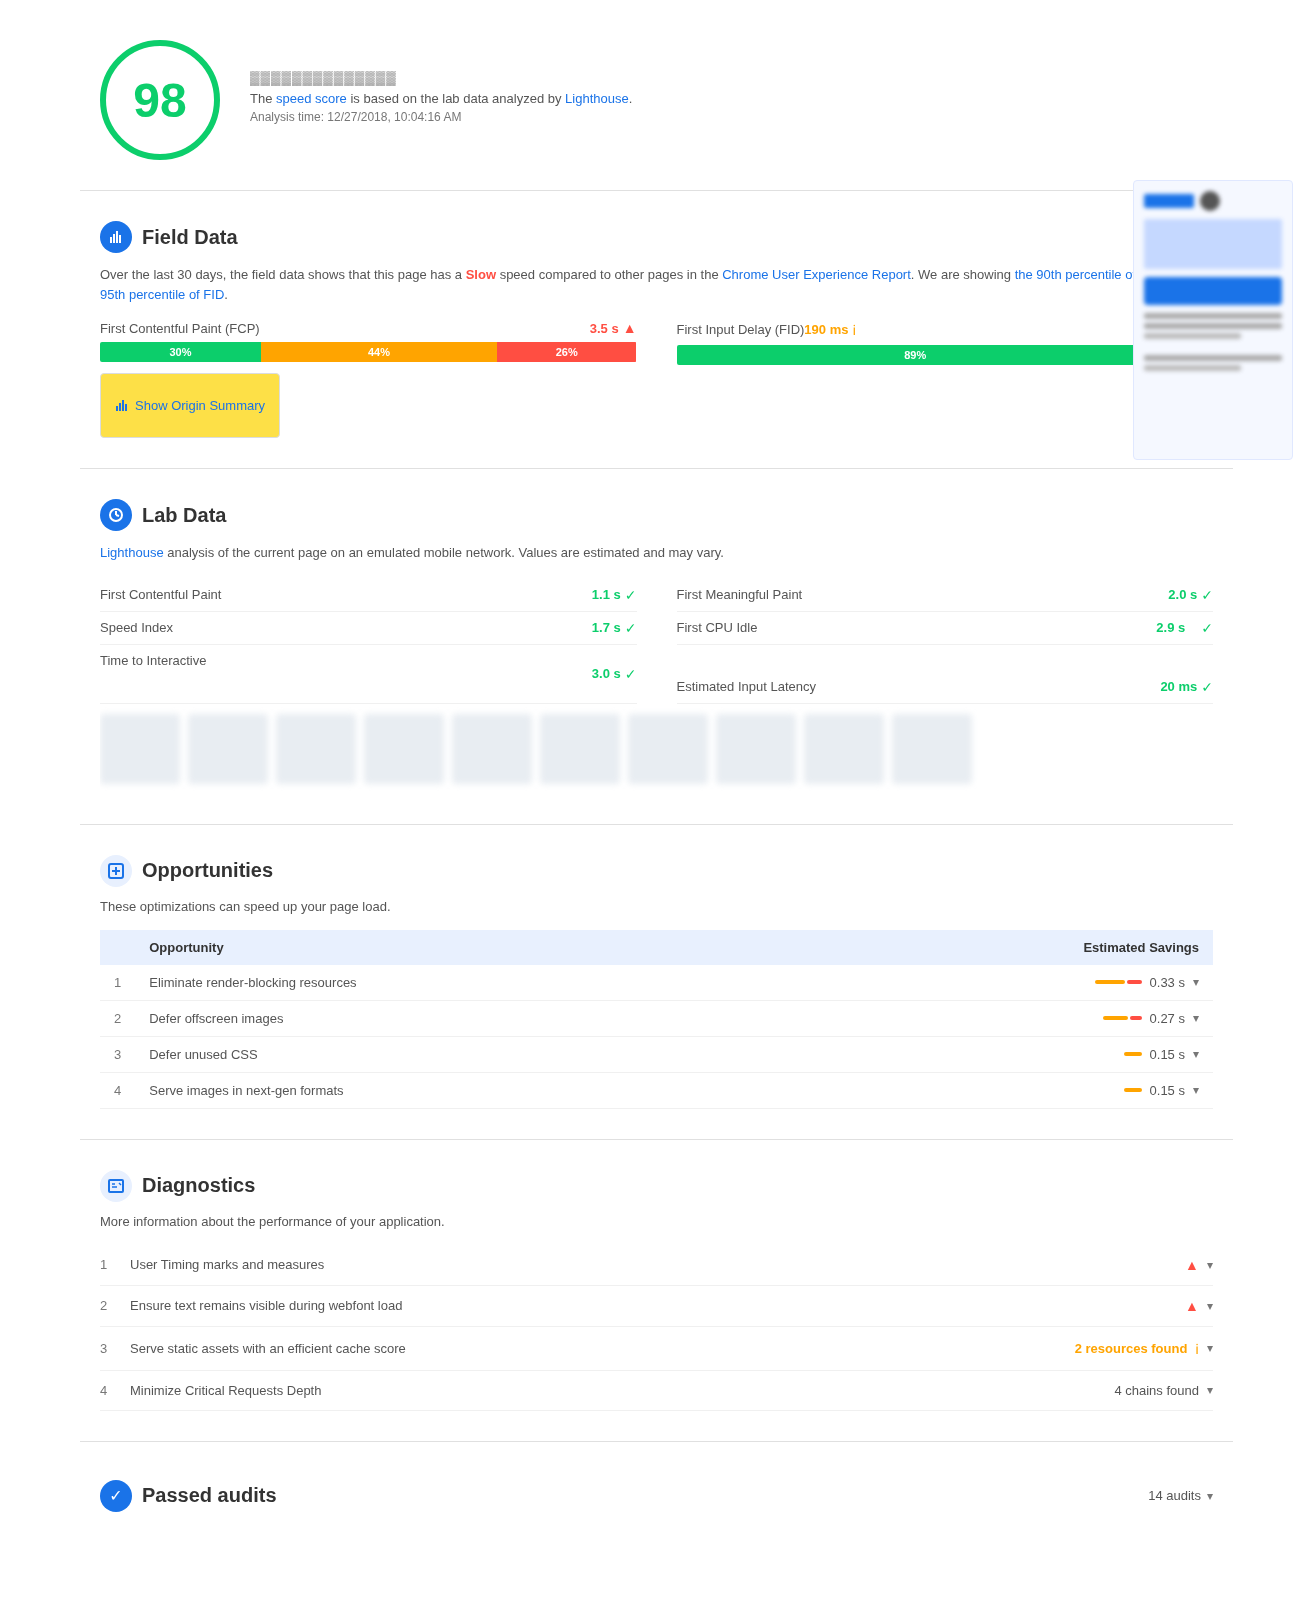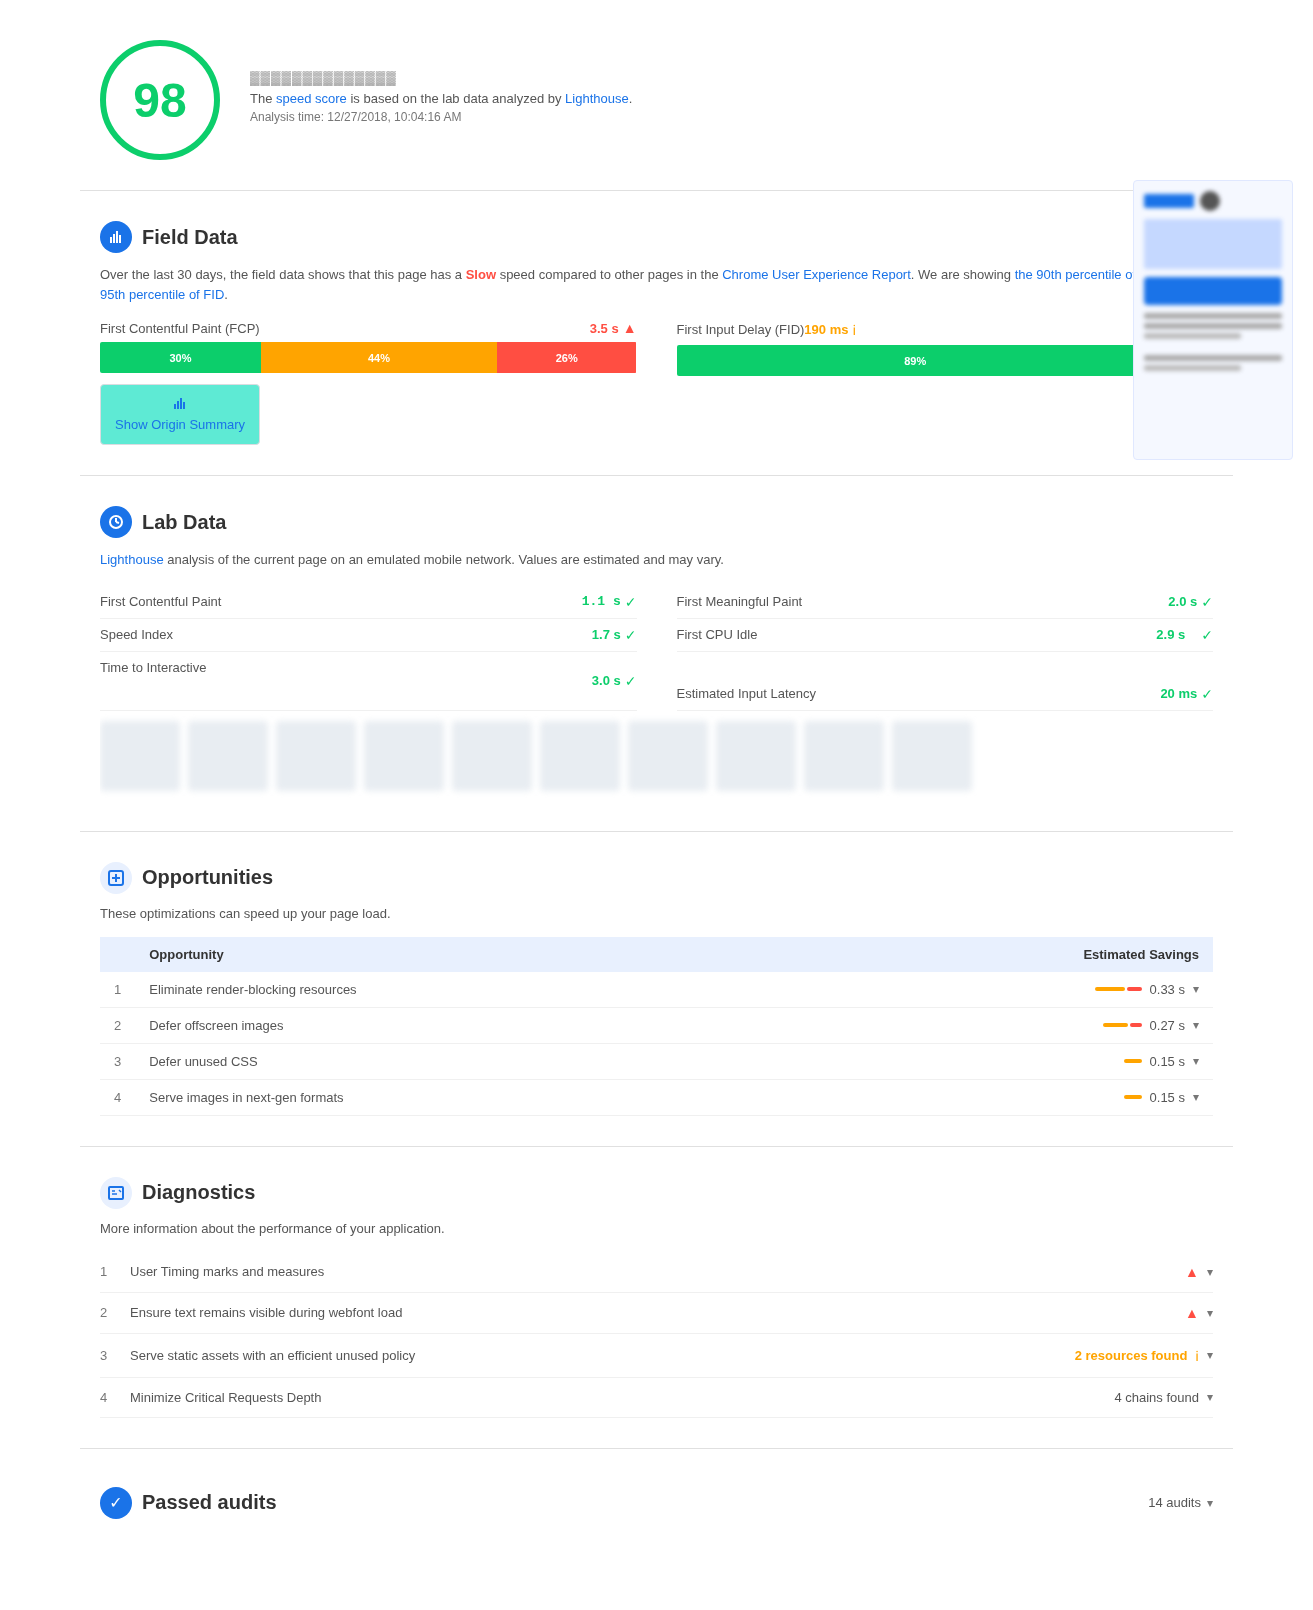--- a/index.html
+++ b/index.html
@@ -25,27 +25,27 @@
 
     
     .section { padding: 20px 60px; }
     .section-header { display: flex; align-items: center; gap: 10px; margin-bottom: 12px; }
     .section-icon { width: 32px; height: 32px; border-radius: 50%; display: flex; align-items: center; justify-content: center; font-size: 16px; flex-shrink: 0; }
     .icon-blue { background: #1a73e8; color: white; }
     .section-title { font-size: 20px; font-weight: bold; color: #333; }
 
     .field-desc { font-size: 13px; color: #555; margin-bottom: 16px; line-height: 1.5; }
     .field-desc a { color: #1a73e8; text-decoration: none; }
-    .progress-bar-fcp { display: flex; height: 31px; border-radius: 2px; overflow: hidden; }
+    .progress-bar-fcp { display: flex; height: 20px; border-radius: 2px; overflow: hidden; }
     .bar-green { background: #0cce6b; color: white; font-size: 11px; display: flex; align-items: center; justify-content: center; font-weight: 600; }
     .bar-orange { background: #ffa400; color: white; font-size: 11px; display: flex; align-items: center; justify-content: center; font-weight: 600; }
     .bar-red { background: #ff4e42; color: white; font-size: 11px; display: flex; align-items: center; justify-content: center; font-weight: 600; }
 
     
-    .btn-origin { display: flex; align-items: center; gap: 6px; padding: 12px 14px; border: 1px solid #dadce0; border-radius: 4px; background: #5eead4; color: #1a73e8; font-size: 13px; cursor: pointer; margin-top: 8px; flex-direction: column; }
+    .btn-origin { display: flex; align-items: center; gap: 6px; padding: 24px 14px; border: 1px solid #dadce0; border-radius: 4px; background: #fde047; color: #1a73e8; font-size: 13px; cursor: pointer; margin-top: 8px; }
 
     
     .thumbnails-row { display: flex; gap: 8px; overflow: hidden; padding: 10px 0; }
     .thumbnail { width: 80px; height: 70px; background: #e8edf2; border-radius: 4px; filter: blur(3px); flex-shrink: 0; }
 
     
     .opp-desc { font-size: 13px; color: #555; margin-bottom: 16px; }
     .opp-table { width: 100%; border-collapse: collapse; }
     .opp-table thead tr { background: #e8f0fe; }
     .opp-table th { padding: 10px 14px; font-size: 13px; font-weight: 600; color: #333; text-align: left; }
@@ -195,21 +195,21 @@
     </div>
     <div class="field-desc">
       <a href="#">Lighthouse</a> analysis of the current page on an emulated mobile network. Values are estimated and may vary.
     </div>
 
     <div style="display:flex; flex-direction:column; gap:0;">
       <div style="display:flex; gap:40px;">
         <div style="flex:1; display:flex; justify-content:space-between; padding:8px 0; border-bottom:1px solid #f0f0f0;">
           <span style="font-size:13px;color:#555;">First Contentful Paint</span>
           <div style="display:flex;align-items:center;gap:4px;">
-            <span style="font-size:13px;font-weight:600;color:#0cce6b;font-family:Liberation Mono, monospace;">1.1 s</span>
+            <span style="font-size:13px;font-weight:600;color:#0cce6b;">1.1 s</span>
             <span style="color:#0cce6b;">✓</span>
           </div>
         </div>
         <div style="flex:1; display:flex; justify-content:space-between; padding:8px 0; border-bottom:1px solid #f0f0f0;">
           <span style="font-size:13px;color:#555;">First Meaningful Paint</span>
           <div style="display:flex;align-items:center;gap:4px;">
             <span style="font-size:13px;font-weight:600;color:#0cce6b;">2.0 s</span>
             <span style="color:#0cce6b;">✓</span>
           </div>
         </div>
@@ -372,21 +372,21 @@
       <div class="diag-row">
         <div class="diag-num">2</div>
         <div class="diag-label">Ensure text remains visible during webfont load</div>
         <div class="diag-right">
           <span class="triangle-warn">▲</span>
           <span class="chevron">▾</span>
         </div>
       </div>
       <div class="diag-row">
         <div class="diag-num">3</div>
-        <div class="diag-label">Serve static assets with an efficient unused policy</div>
+        <div class="diag-label">Serve static assets with an efficient cache score</div>
         <div class="diag-right">
           <span class="diag-value">2 resources found</span>
           <span class="info-icon">ℹ</span>
           <span class="chevron">▾</span>
         </div>
       </div>
       <div class="diag-row">
         <div class="diag-num">4</div>
         <div class="diag-label">Minimize Critical Requests Depth</div>
         <div class="diag-right">

